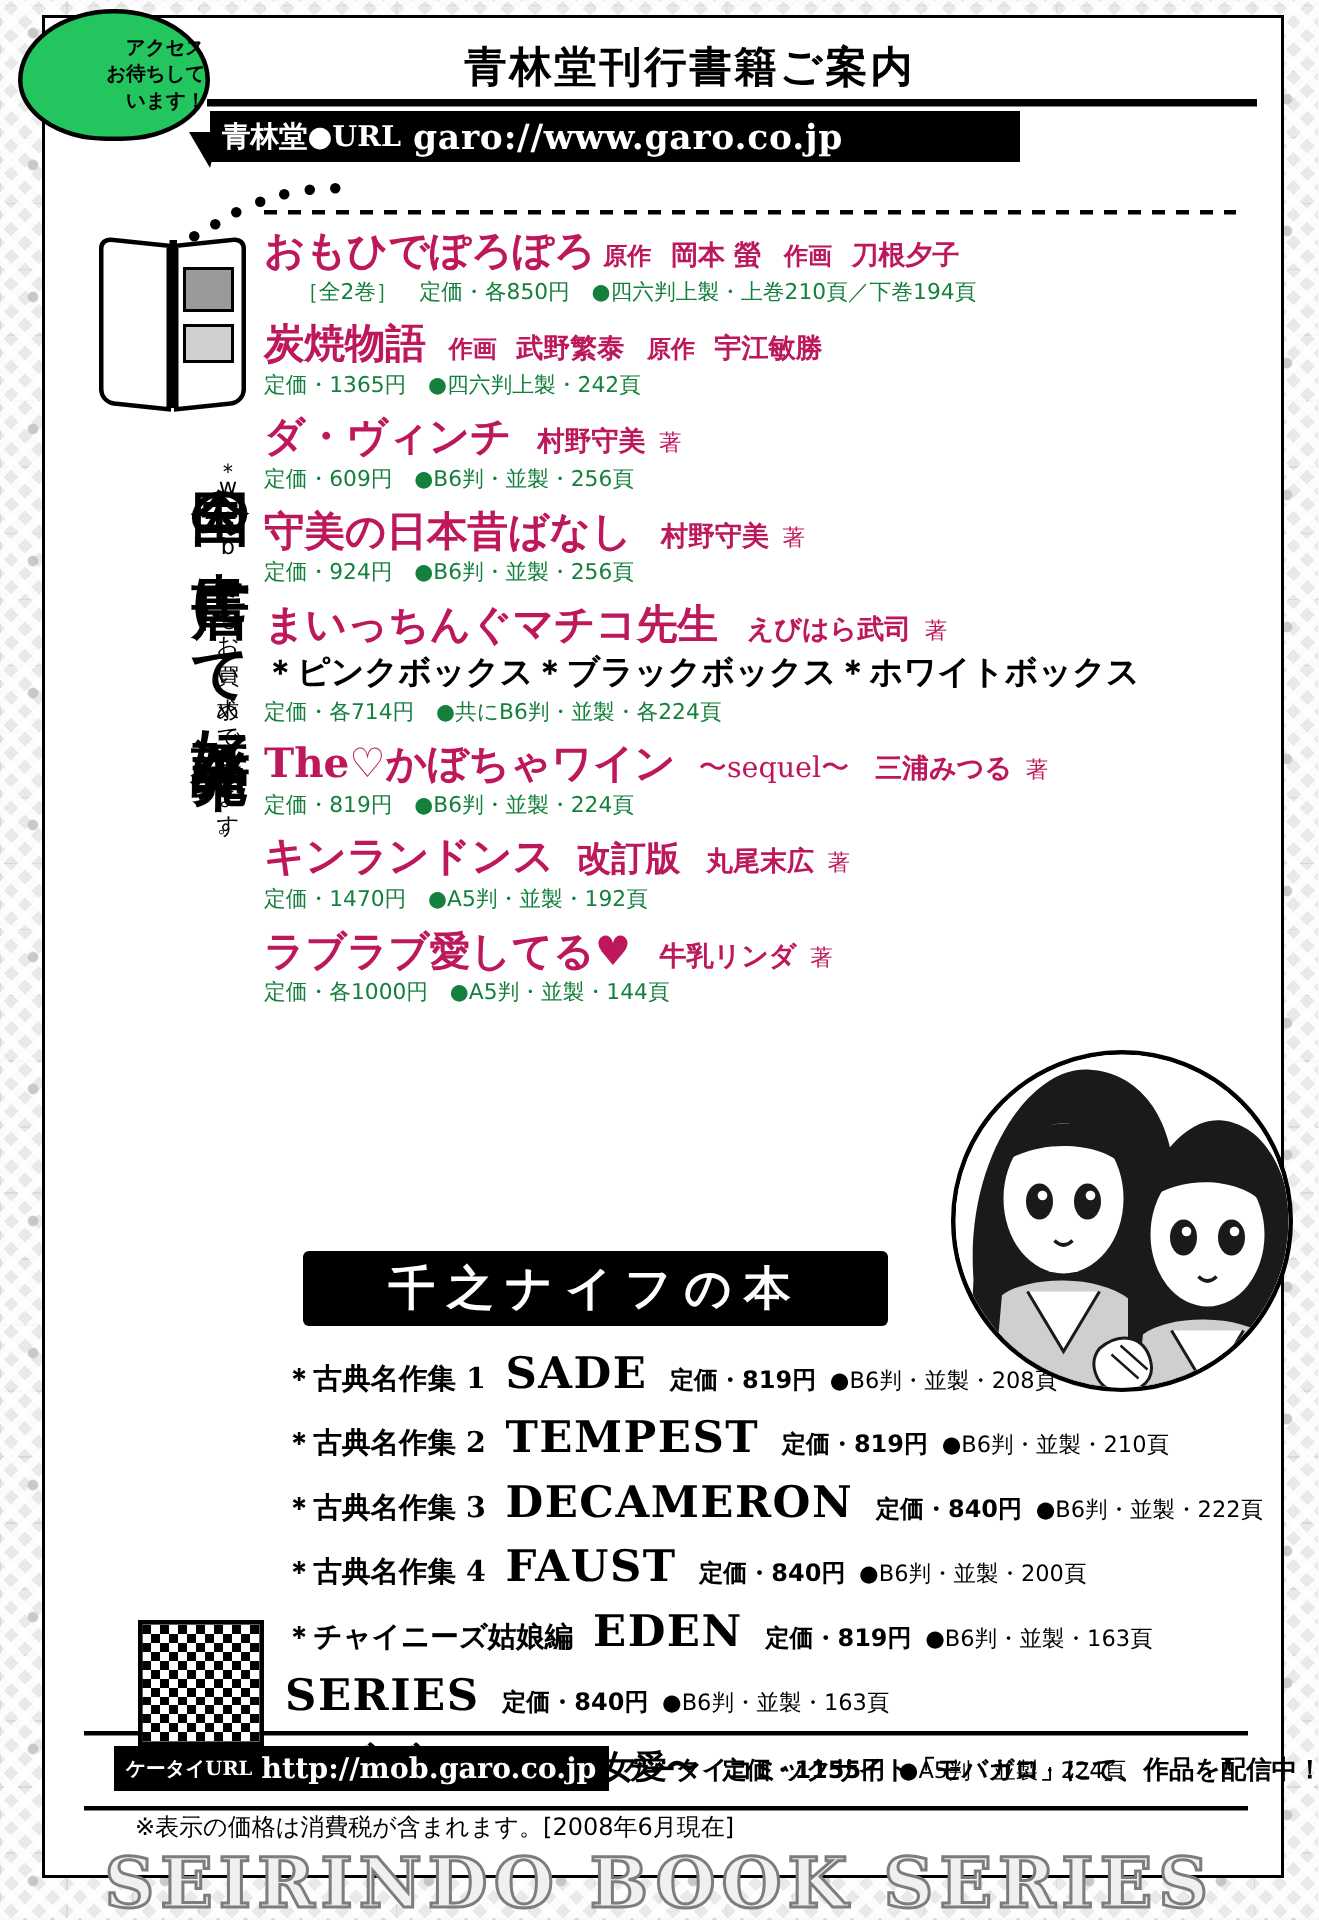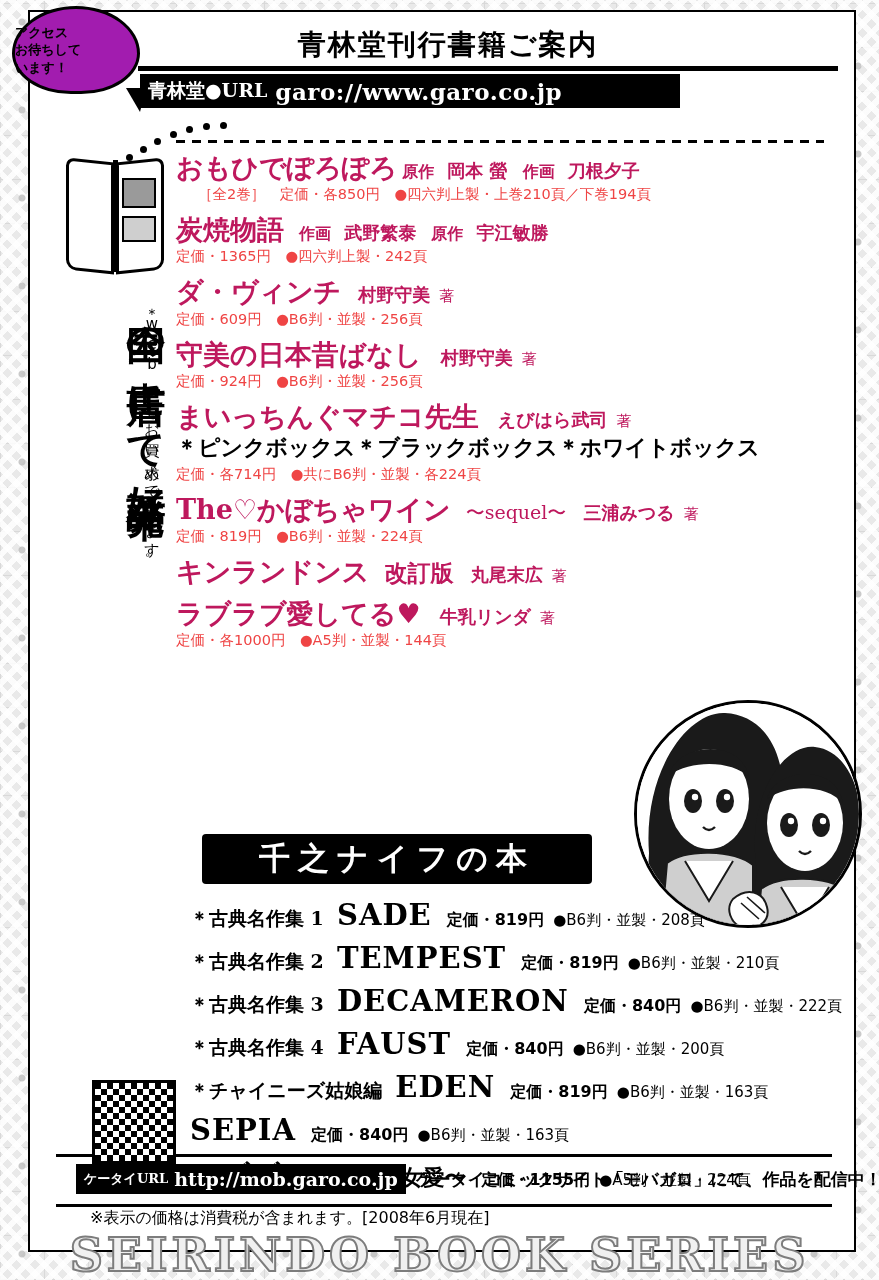--- a/index.html
+++ b/index.html
@@ -37,21 +37,21 @@
   #sheet {
     position: absolute;
     left: 28px; top: 10px;
     width: 828px; height: 1242px;
     background: #ffffff;
     border: 2px solid #000;
   }
 
   
   .hdr-title {
-    position: absolute; left: 138px; top: 14px; width: 560px;
+    position: absolute; left: 150px; top: 14px; width: 560px;
     text-align: center;
     font-family: "DejaVu Serif", "Liberation Serif", serif;
     font-weight: bold;
     font-size: 28px;
     letter-spacing: 2px;
     color: #000;
   }
   .hdr-rule {
     position: absolute; left: 108px; top: 54px; width: 700px; height: 5px;
     background: #000;
@@ -67,25 +67,25 @@
     font-size: 23px;
     letter-spacing: 0.5px;
     white-space: nowrap;
   }
   .url-bar .jp { font-size: 19px; letter-spacing: 0; }
 
   
   .balloon {
     position: absolute; left: -18px; top: -6px;
     width: 128px; height: 88px;
-    background: #a21caf;
+    background: #22c55e;
     border: 3px solid #000;
     border-radius: 50% 50% 46% 46% / 54% 54% 46% 46%;
     display: flex; flex-direction: column;
-    align-items: flex-start; justify-content: center;
+    align-items: flex-end; justify-content: center;
     font-size: 13px; font-weight: bold; line-height: 1.35;
     color: #000;
     z-index: 6;
     text-align: center;
   }
   .balloon-tail {
     position: absolute; left: 96px; top: 76px;
     width: 0; height: 0;
     border-left: 14px solid transparent;
     border-right: 6px solid transparent;
@@ -161,21 +161,21 @@
   }
   .ttl .big { font-size: 27px; font-weight: bold; letter-spacing: 0px; }
   .ttl .mid { font-size: 23px; font-weight: bold; }
   .ttl .auth { font-size: 18px; font-weight: bold; margin-left: 8px; }
   .ttl .authlabel { font-size: 16px; font-weight: bold; }
   .ttl .sfx { font-size: 15px; font-weight: normal; margin-left: 4px; }
   .ttl .ser { font-size: 17px; font-weight: bold; }
   .sub {
     font-size: 14.5px;
     margin-top: 2px;
-    color: #ef4444;
+    color: #15803d;
     white-space: nowrap;
     font-family: "DejaVu Sans", sans-serif;
   }
   .line2 {
     font-family: "DejaVu Serif", "Liberation Serif", serif;
     font-size: 22px; font-weight: bold; margin-top: 1px;
   }
 
   
   .knife-banner {
@@ -375,20 +375,21 @@
     </div>
 
 
     <div class="entry">
       <div class="ttl">
         <span class="big">キンランドンス</span>
         <span class="mid" style="margin-left:10px">改訂版</span>
         <span class="auth" style="margin-left:12px">丸尾末広</span>
         <span class="sfx">著</span>
       </div>
+      <div class="sub">定価・1470円　●A5判・並製・192頁</div>
     </div>
 
     <div class="entry">
       <div class="ttl">
         <span class="big">ラブラブ愛してる♥</span>
         <span class="auth" style="margin-left:14px">牛乳リンダ</span>
         <span class="sfx">著</span>
       </div>
       <div class="sub">定価・各1000円　●A5判・並製・144頁</div>
     </div>
@@ -459,21 +460,21 @@
       <span class="kprice">定価・840円</span>
       <span class="kspec">●B6判・並製・200頁</span>
     </div>
     <div class="krow">
       <span class="kjp">＊チャイニーズ姑娘編</span>
       <span class="klat">EDEN</span>
       <span class="kprice">定価・819円</span>
       <span class="kspec">●B6判・並製・163頁</span>
     </div>
     <div class="krow">
-      <span class="klat" style="margin-left:0">SEPIA</span>
+      <span class="klat" style="margin-left:0">SERIES</span>
       <span class="kprice">定価・840円</span>
       <span class="kspec">●B6判・並製・163頁</span>
     </div>
     <div class="krow">
       <span class="klat" style="margin-left:0">レズビアン</span>
       <span class="kjp" style="font-size:22px;margin-left:8px">〜少女愛〜</span>
       <span class="kprice">定価・1155円</span>
       <span class="kspec">●A5判・並製・224頁</span>
     </div>
   </div>

